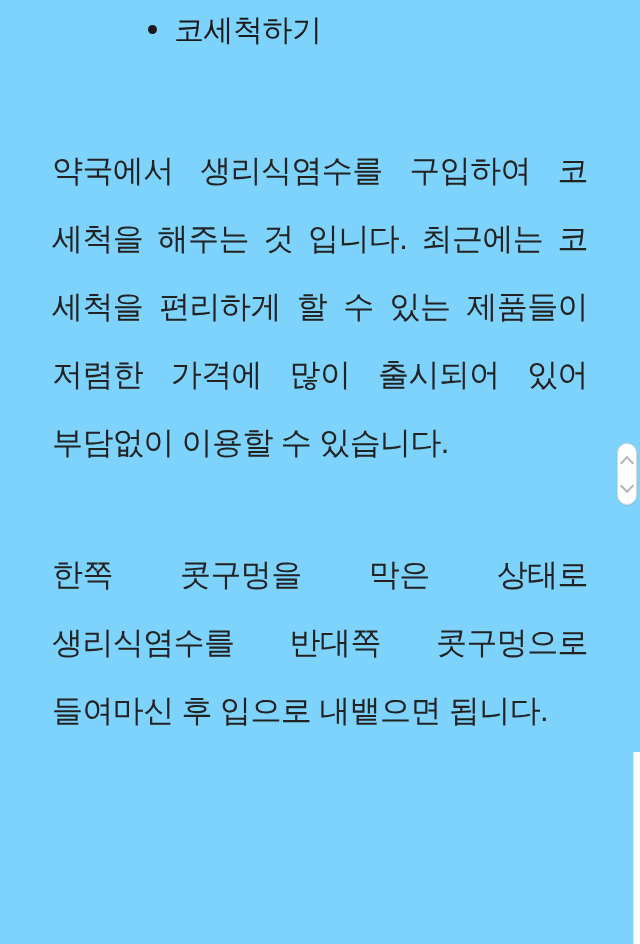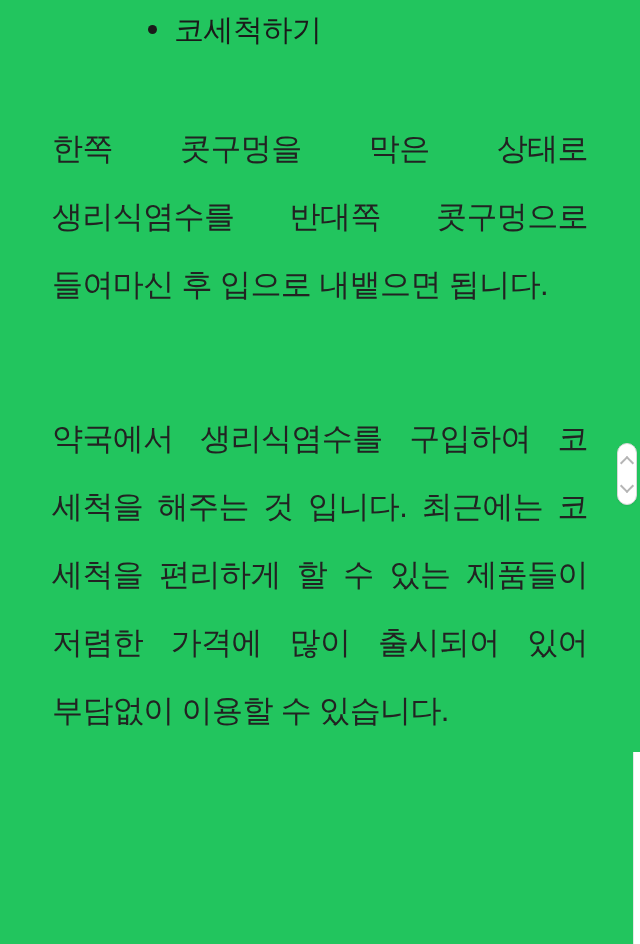--- a/index.html
+++ b/index.html
@@ -12,21 +12,21 @@
     height: 944px;
     position: relative;
     overflow: hidden;
     font-family: "Liberation Sans", "DejaVu Sans", sans-serif;
     color: #1a1a1a;
   }
 
   .page {
     position: absolute;
     inset: 0;
-    background: #22c55e;
+    background: #7dd3fc;
   }
 
   
   .bullet-line {
     display: flex;
     align-items: baseline;
     padding: 10px 0 0 0;
     margin-left: 148px;
   }
   .bullet-dot {
@@ -102,23 +102,23 @@
 </head>
 <body>
 
 <div class="page">
 
   <div class="bullet-line">
     <span class="bullet-dot"></span>
     <span class="bullet-text">코세척하기</span>
   </div>
 
+  <p class="body-block para-1">약국에서 생리식염수를 구입하여 코 세척을 해주는 것 입니다. 최근에는 코 세척을 편리하게 할 수 있는 제품들이 저렴한 가격에 많이 출시되어 있어 부담없이 이용할 수 있습니다.</p>
+
   <p class="body-block para-2">한쪽 콧구멍을 막은 상태로 생리식염수를 반대쪽 콧구멍으로 들여마신 후 입으로 내뱉으면 됩니다.</p>
-
-  <p class="body-block para-1">약국에서 생리식염수를 구입하여 코 세척을 해주는 것 입니다. 최근에는 코 세척을 편리하게 할 수 있는 제품들이 저렴한 가격에 많이 출시되어 있어 부담없이 이용할 수 있습니다.</p>
 
   <div class="scroll-pill">
     <span class="chev up"></span>
     <span class="chev down"></span>
   </div>
 
   <div class="edge-line"></div>
 
 </div>
 

